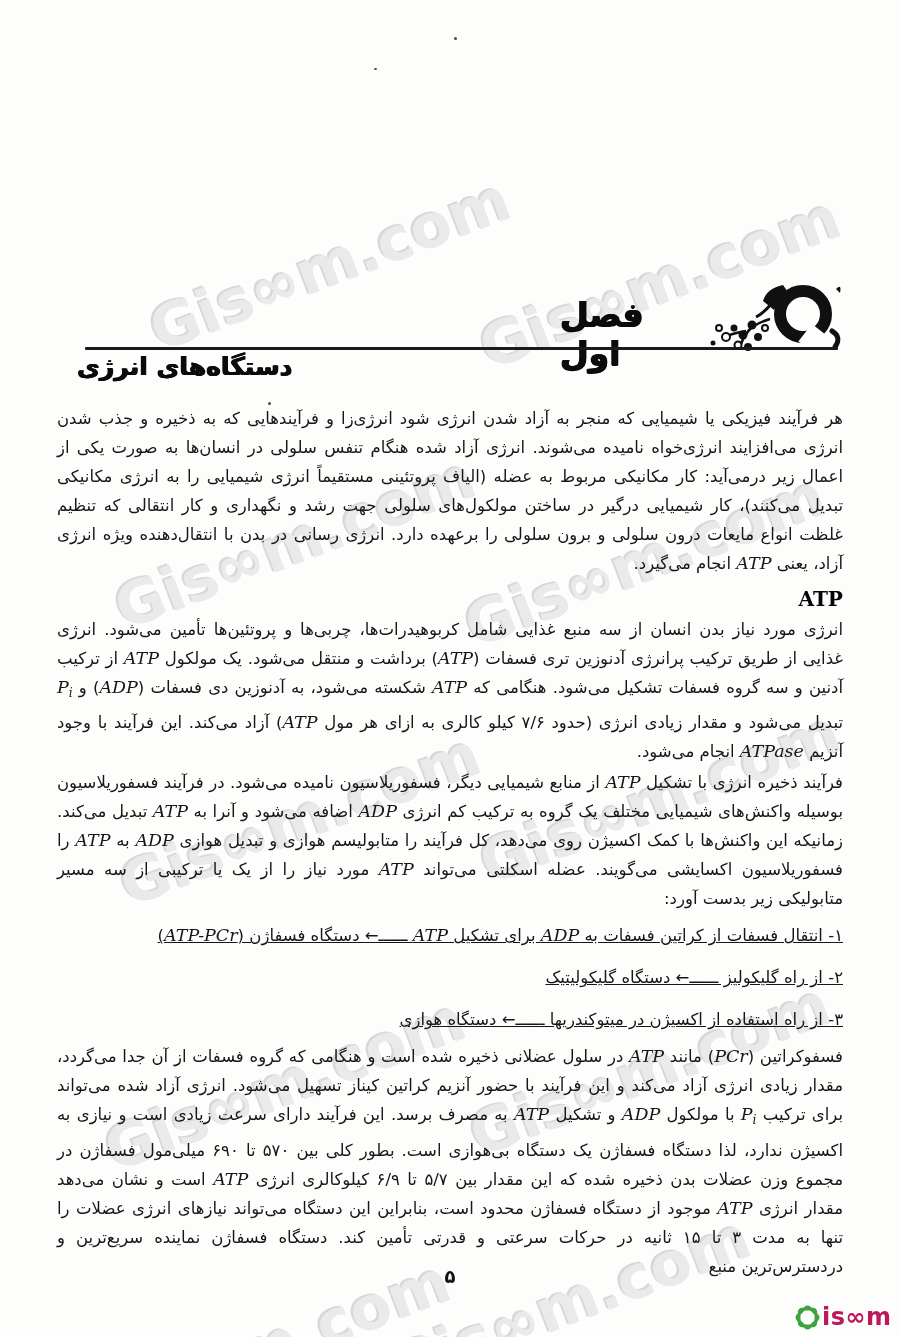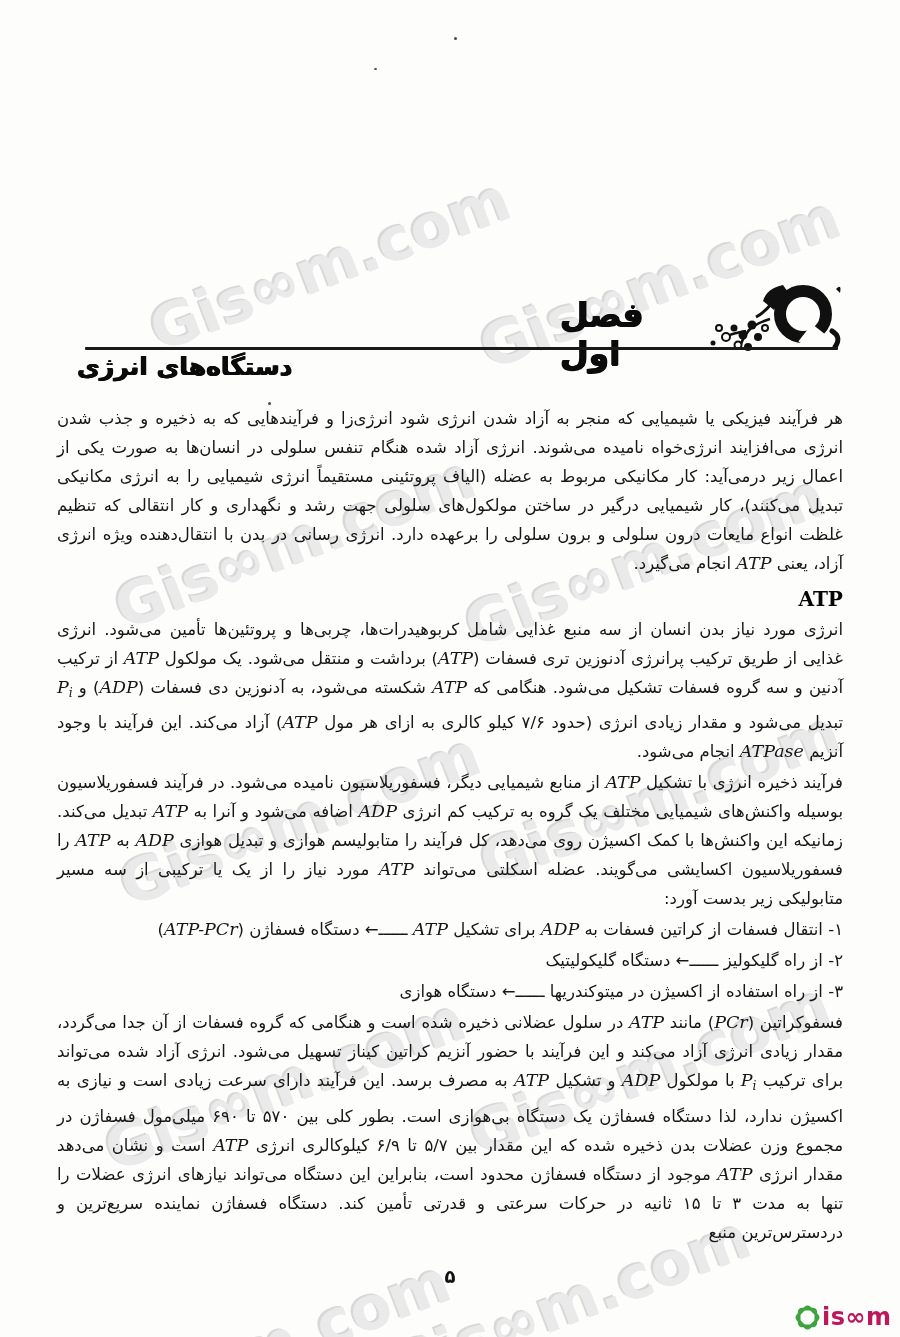--- a/index.html
+++ b/index.html
@@ -63,21 +63,21 @@
   }
   .body p{margin:0 0 2px 0;}
   .body h2{
     font-size:19px;line-height:24px;margin:9px 0 4px 0;
     color:#050505;text-align:right;
   }
   .lat{font-family:"DejaVu Serif",serif;font-style:italic;font-size:1.06em;}
   h2 .lat{font-weight:bold;}
   #atp-h .lat{font-style:normal;}
   sub{font-size:0.7em;}
-  .pathway{margin:0 0 7px 0;line-height:29px;}
+  .pathway{margin:0 0 7px 0;line-height:40px;text-decoration:underline;}
   .pathway-wrap{padding-right:82px;text-indent:-82px;margin:0 0 2px 0;}
   
   .pagenum{
     position:absolute;left:0;right:0;top:1266px;text-align:center;
     font-size:18px;font-weight:bold;color:#111;z-index:1;
   }
   .logo{
     position:absolute;left:794px;top:1303px;z-index:2;
     display:flex;align-items:center;gap:1px;direction:ltr;
   }

